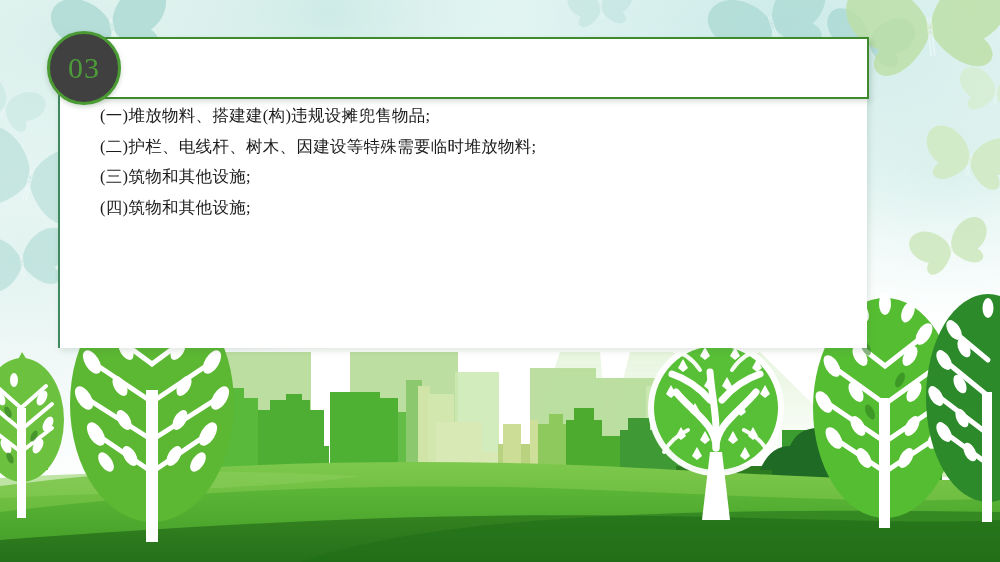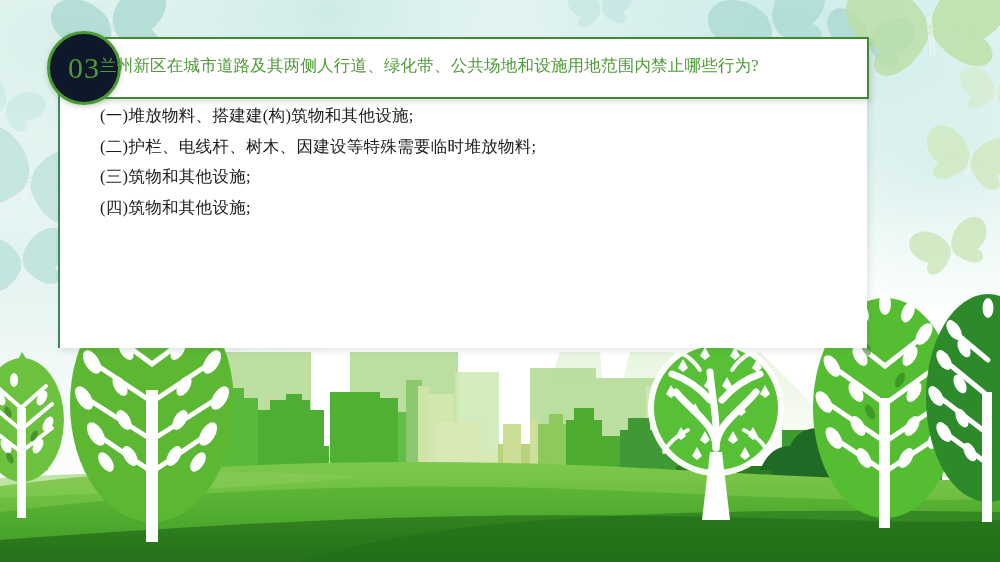--- a/index.html
+++ b/index.html
@@ -23,21 +23,21 @@
     position:absolute;inset:0;
     background:
       radial-gradient(260px 180px at 33% 2%, rgba(186,226,220,.55) 0%, rgba(255,255,255,0) 70%),
       radial-gradient(300px 200px at 95% 30%, rgba(196,231,225,.45) 0%, rgba(255,255,255,0) 72%);
   }
   svg.layer{position:absolute;left:0;top:0;width:1000px;height:562px;overflow:visible;}
 
   
   .numbadge{
     position:absolute;left:47px;top:31px;width:68px;height:68px;border-radius:50%;
-    background:#0f172a;border:3.5px solid #4a9b34;
+    background:#404040;border:3.5px solid #4a9b34;
     box-shadow:0 2px 5px rgba(60,100,60,.25);
     display:flex;align-items:center;justify-content:center;
     z-index:7;
   }
   .numbadge span{
     font-family:"Liberation Serif","DejaVu Serif",serif;
     font-size:30px;color:#4d9c39;letter-spacing:1px;line-height:1;
   }
 
   .headbox{
@@ -407,22 +407,21 @@
   </svg>
 
   <div class="bodybox"></div>
 
   <div class="headbox"></div>
 
   <div class="numbadge">
     <span>03</span>
   </div>
 
-  <div class="headtext">兰州新区在城市道路及其两侧人行道、绿化带、公共场地和设施用地范围内禁止哪些行为?</div>
 
   <div class="bodyinner">
-    <p>(一)堆放物料、搭建建(构)筑物和其他设施;</p>
+    <p>(一)堆放物料、搭建建(构)违规设摊兜售物品;</p>
     <p>(二)护栏、电线杆、树木、因建设等特殊需要临时堆放物料;</p>
     <p>(三)筑物和其他设施;</p>
     <p>(四)筑物和其他设施;</p>
   </div>
 
 </div>
 
 </body></html>

